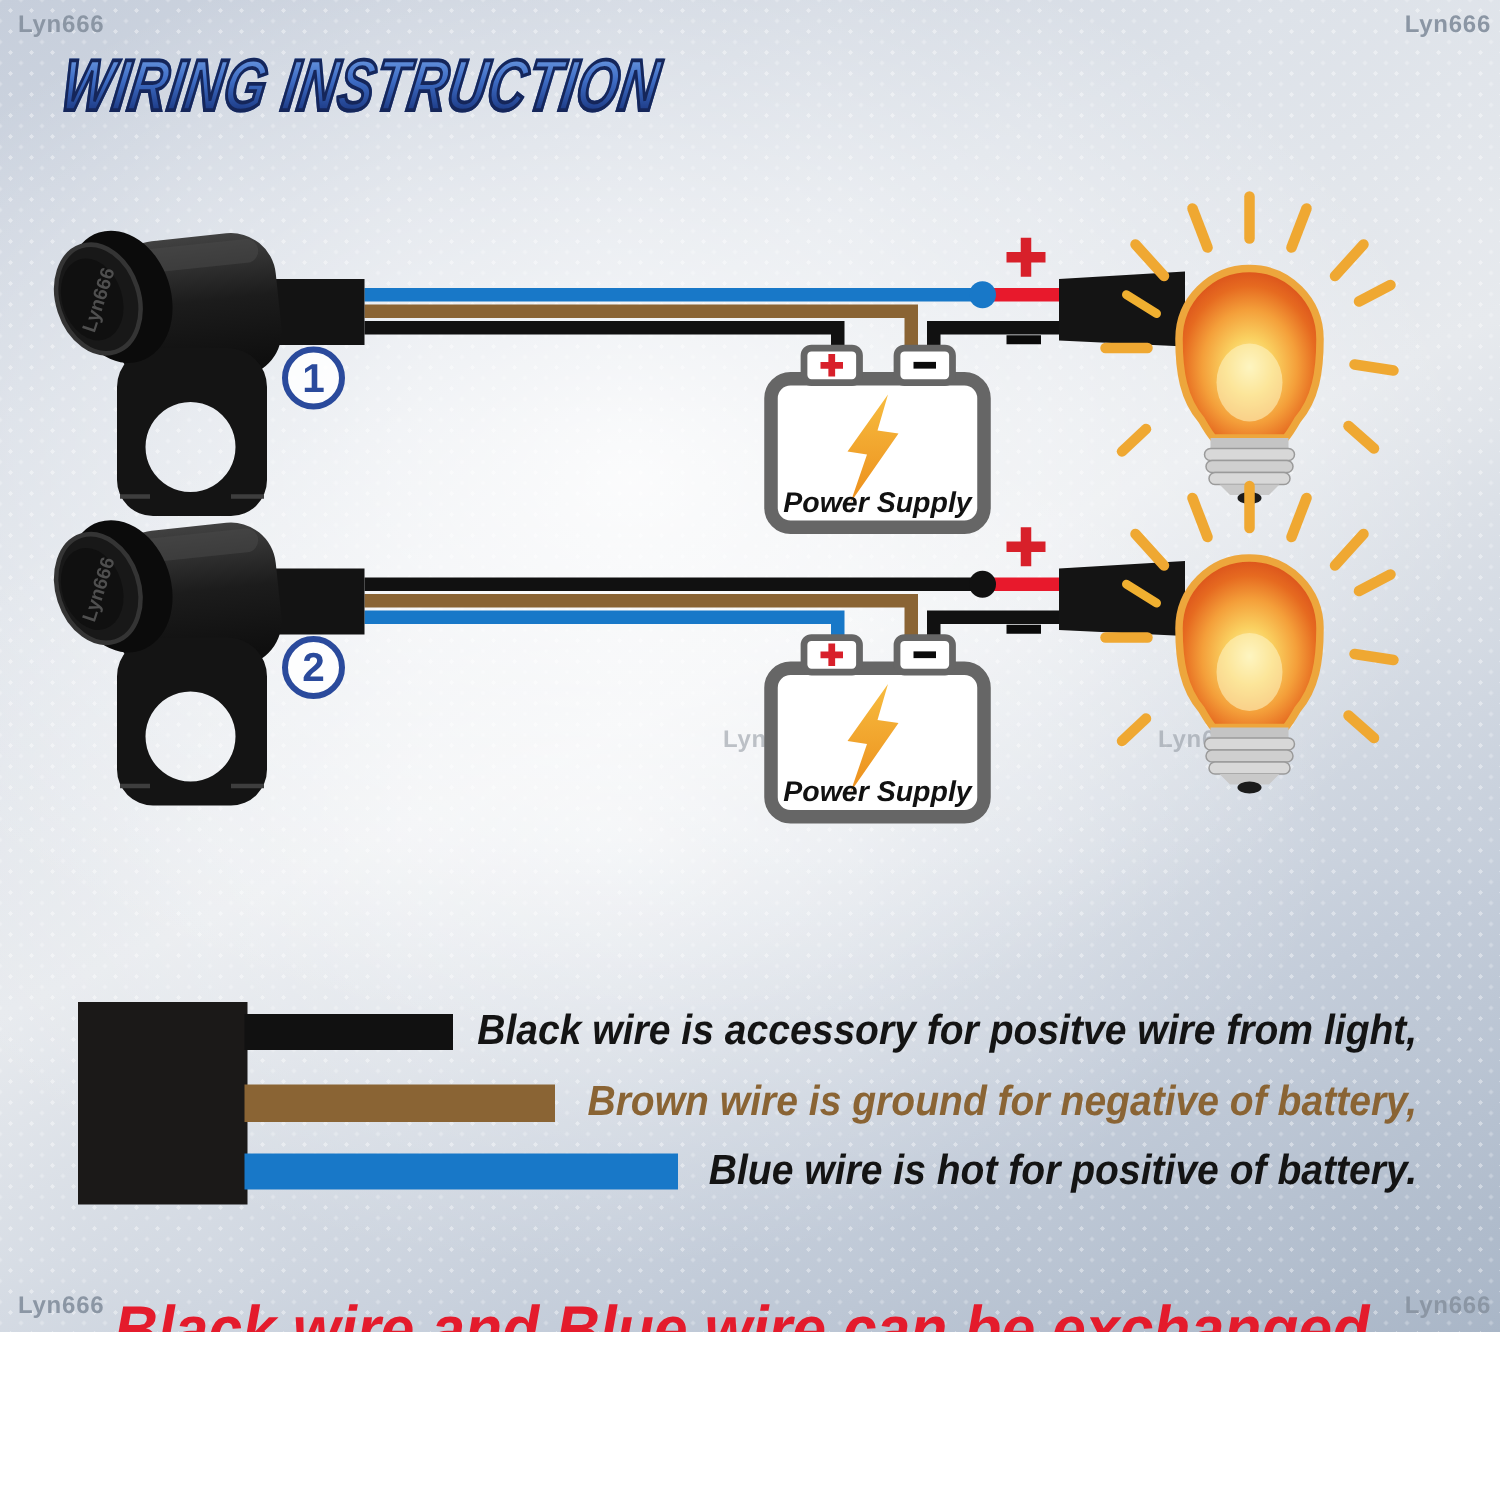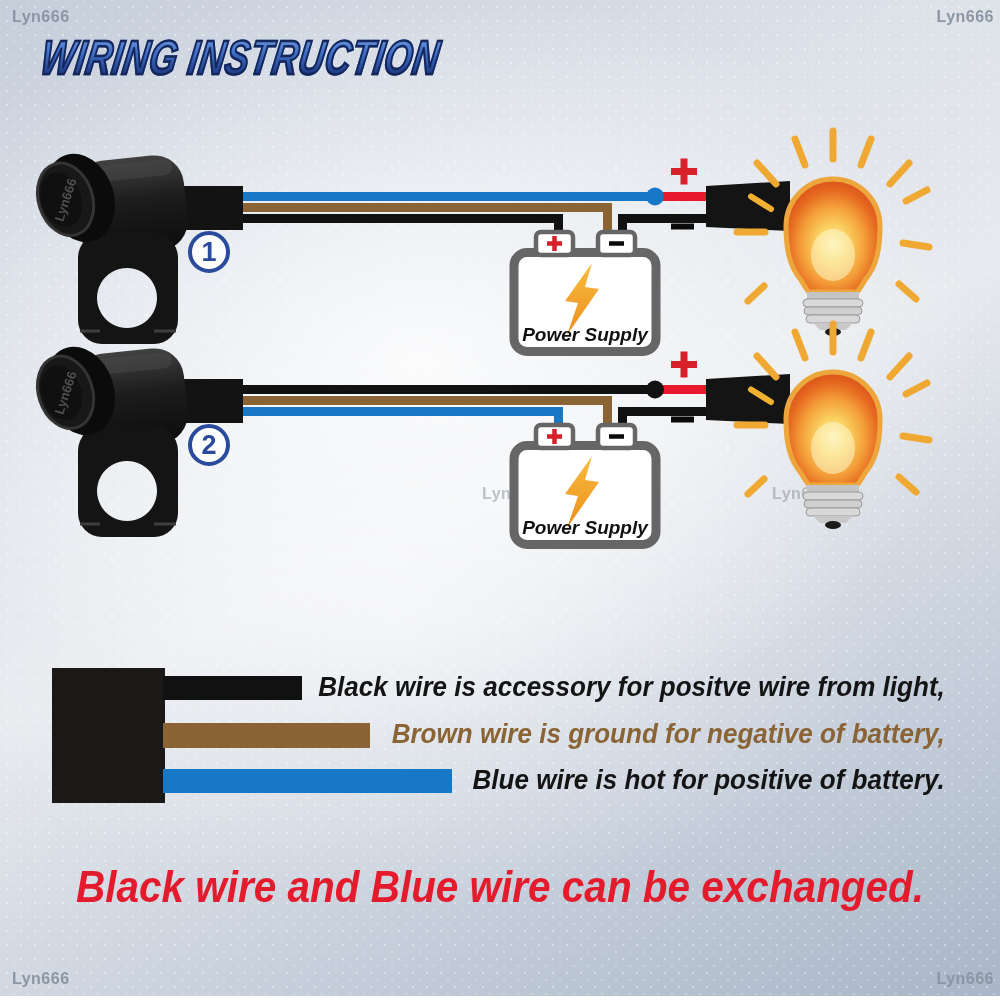--- a/index.html
+++ b/index.html
@@ -1,16 +1,16 @@
 <!DOCTYPE html>
 <html><head>
 <meta charset="utf-8">
 <style>
   html,body{margin:0;padding:0;}
-  .stage{position:relative;width:1000px;height:996px;overflow:hidden;
+  .stage{position:relative;width:1000px;height:888px;overflow:hidden;
     font-family:"Liberation Sans",sans-serif;}
   .bg{position:absolute;inset:0;
     background:
       radial-gradient(ellipse 780px 520px at 42% 36%, rgba(255,255,255,.85), rgba(255,255,255,0) 72%),
       radial-gradient(ellipse 700px 420px at 40% 62%, rgba(255,255,255,.55), rgba(255,255,255,0) 70%),
       linear-gradient(155deg,#c6cedb 0%,#dde2e9 30%,#e7eaee 50%,#c4cdda 78%,#a9b6c7 100%);}
   .dots{position:absolute;inset:0;
     background-image:
       radial-gradient(circle, rgba(255,255,255,.38) 1.3px, rgba(255,255,255,0) 1.5px),
       radial-gradient(circle, rgba(255,255,255,.25) 1.3px, rgba(255,255,255,0) 1.5px);

